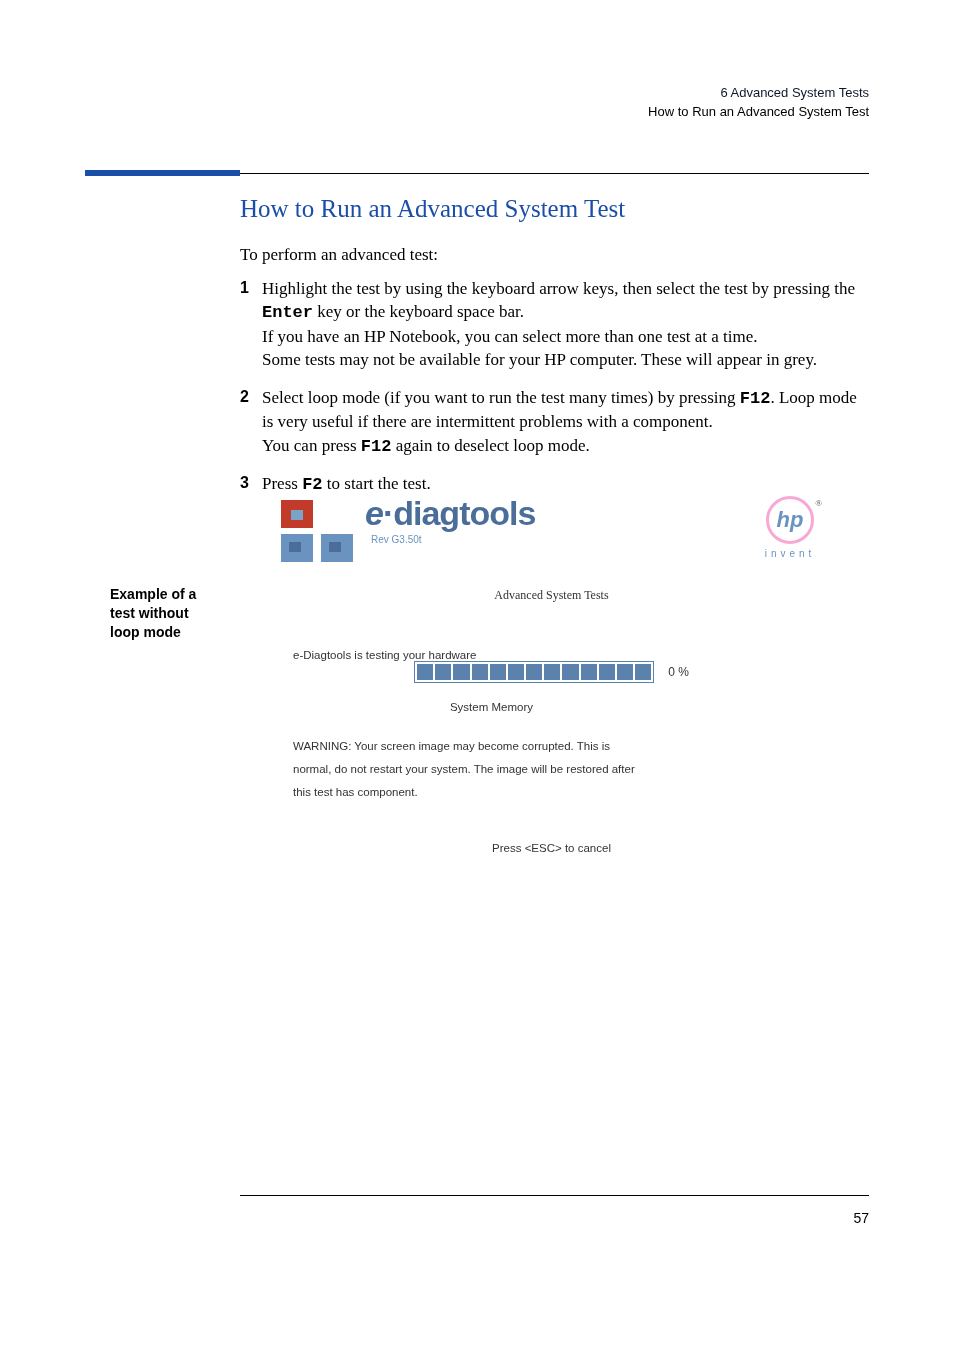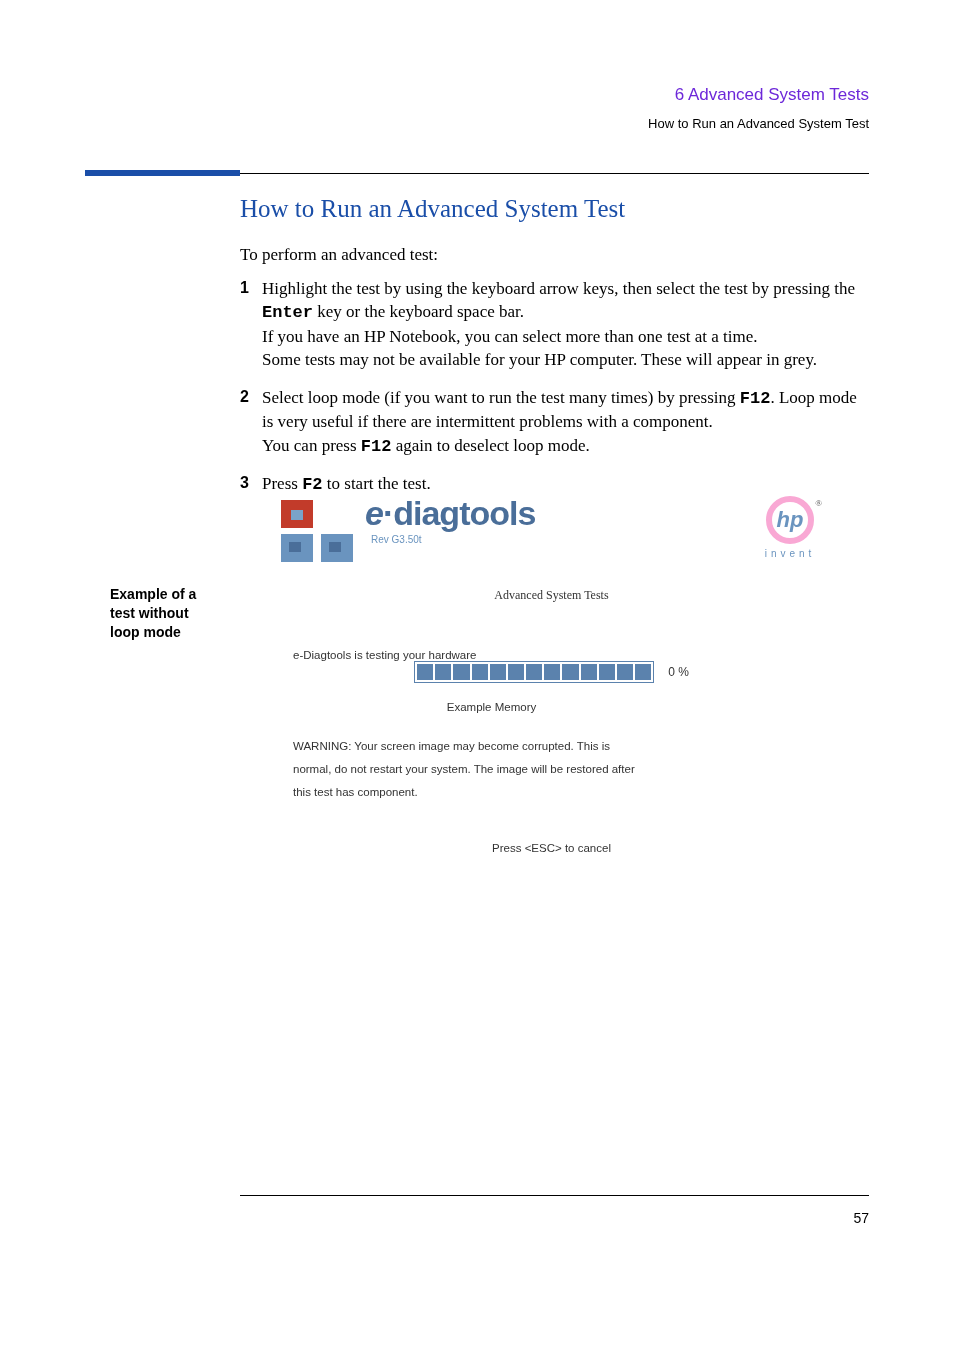--- a/index.html
+++ b/index.html
@@ -12,24 +12,24 @@
     color: #000;
   }
   .header-right {
     position: absolute;
     top: 85px;
     right: 85px;
     text-align: right;
     font-family: Arial, Helvetica, sans-serif;
   }
   .header-chapter {
-    font-size: 17px;
-    color: #6d28d9;
+    font-size: 13px;
+    color: #0f172a;
     font-weight: 400;
-    margin-bottom: 11px;
+    margin-bottom: 4px;
   }
   .header-section {
     font-size: 13px;
     color: #000;
     font-weight: 300;
   }
   .blue-tab {
     position: absolute;
     left: 85px;
     top: 170px;
@@ -134,21 +134,21 @@
   }
   .hp-logo {
     position: absolute;
     right: 14px;
     top: 6px;
     width: 72px;
     text-align: center;
   }
   .hp-circle {
     width: 48px; height: 48px;
-    border: 6px solid #f9a8d4;
+    border: 3px solid #f9a8d4;
     border-radius: 50%;
     margin: 0 auto 4px;
     display:flex; align-items:center; justify-content:center;
     font-family: Arial, sans-serif;
     font-style: italic; font-weight:bold; font-size:22px;
     color:#6a94bf;
   }
   .hp-invent {
     font-family: Arial, sans-serif;
     font-size: 10px;
@@ -274,21 +274,21 @@
           <div class="seg"></div>
           <div class="seg"></div>
           <div class="seg"></div>
           <div class="seg"></div>
         <div class="seg"></div>
           <div class="seg"></div>
           <div class="seg"></div>
       </div>
       <div class="progress-pct">0 %</div>
     </div>
-    <div class="test-name">Example Memory</div>
+    <div class="test-name">System Memory</div>
     <div class="warn-line">WARNING: Your screen image may become corrupted. This is</div>
     <div class="warn-line">normal, do not restart your system. The image will be restored after</div>
     <div class="warn-line">this test has component.</div>
     <div class="cancel-line">Press &lt;ESC&gt; to cancel</div>
   </div>
 </div>
 
 <div class="hr-bottom"></div>
 <div class="page-num">57</div>
 

